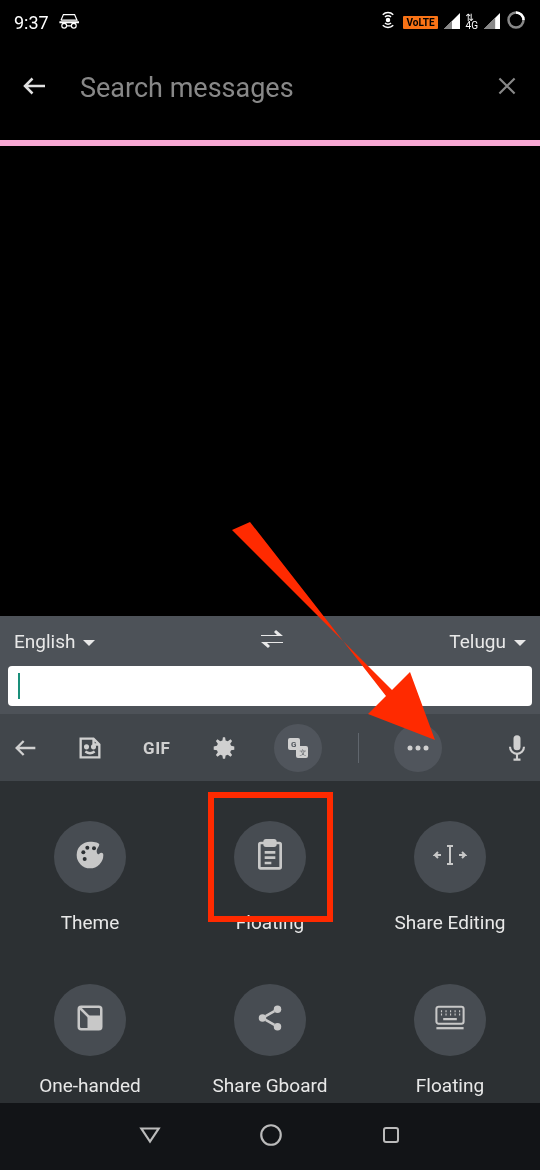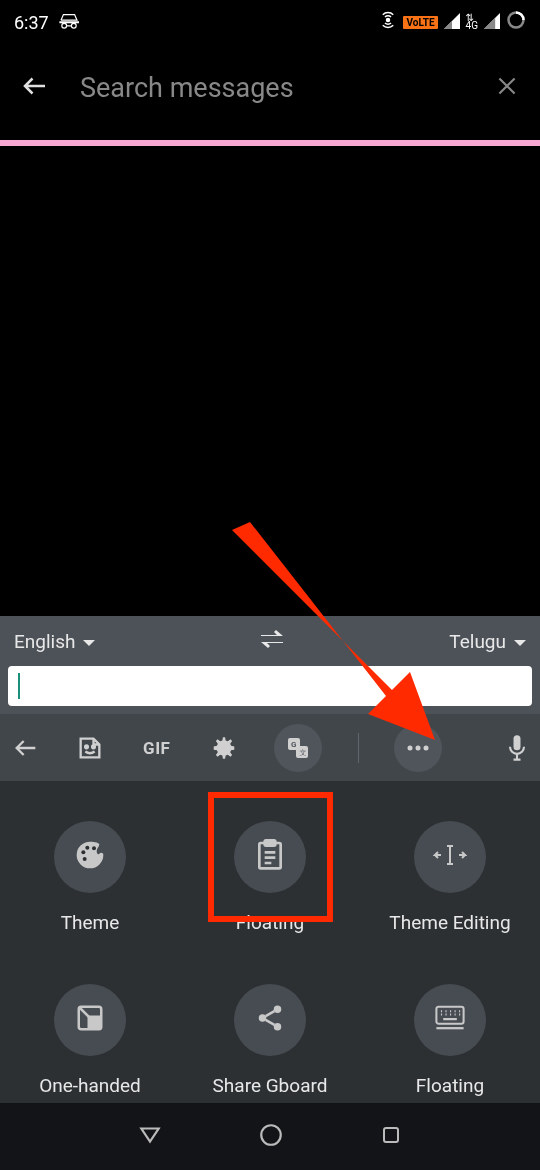--- a/index.html
+++ b/index.html
@@ -145,21 +145,21 @@
     .volte-box {
       background: #f97316; color: #000; font-size: 10px; font-weight: bold;
       padding: 1px 3px; border-radius: 1px;
     }
   </style>
 </head>
 <body>
 
 <div class="status-bar">
   <div class="status-left">
-    <span>6:37</span>
+    <span>9:37</span>
     <span>
       <svg width="20" height="16" viewBox="0 0 24 20" fill="#fff">
           <path d="M2 9 L5 2 L19 2 L22 9 L2 9 M0 11 L24 11 L24 12 L0 12 M6 19 A3 3 0 1 1 6 13 A3 3 0 1 1 6 19 M18 19 A3 3 0 1 1 18 13 A3 3 0 1 1 18 19 M9 16 L15 16" stroke="#fff" stroke-width="1.5" fill="none"></path>
         </svg>
     </span>
   </div>
   <div class="status-right">
     <span>
       <svg width="18" height="18" viewBox="0 0 24 24" fill="none" stroke="#fff" stroke-width="2">
           <circle cx="12" cy="12" r="2" fill="#fff"></circle>
@@ -321,21 +321,21 @@
   <div class="opt">
     <div class="opt-circle">
       <span>
         <svg width="34" height="26" viewBox="0 0 34 26" fill="#c8c8c8">
             <path d="M17 4 L17 22 M14 4 L20 4 M14 22 L20 22" stroke="#c8c8c8" stroke-width="2" fill="none"></path>
             <path d="M8 13 L2 13 L5 10 M2 13 L5 16" stroke="#c8c8c8" stroke-width="2" fill="none"></path>
             <path d="M26 13 L32 13 L29 10 M32 13 L29 16" stroke="#c8c8c8" stroke-width="2" fill="none"></path>
           </svg>
       </span>
     </div>
-    <span>Theme Editing</span>
+    <span>Share Editing</span>
   </div>
   <div class="opt">
     <div class="opt-circle">
       <span>
         <svg width="30" height="30" viewBox="0 0 24 24" fill="none" stroke="#c8c8c8" stroke-width="2">
             <rect x="3" y="3" width="18" height="18" rx="2"></rect>
             <path d="M3 3 L21 21"></path>
             <rect x="11" y="11" width="9" height="9" fill="#c8c8c8"></rect>
           </svg>
       </span>

